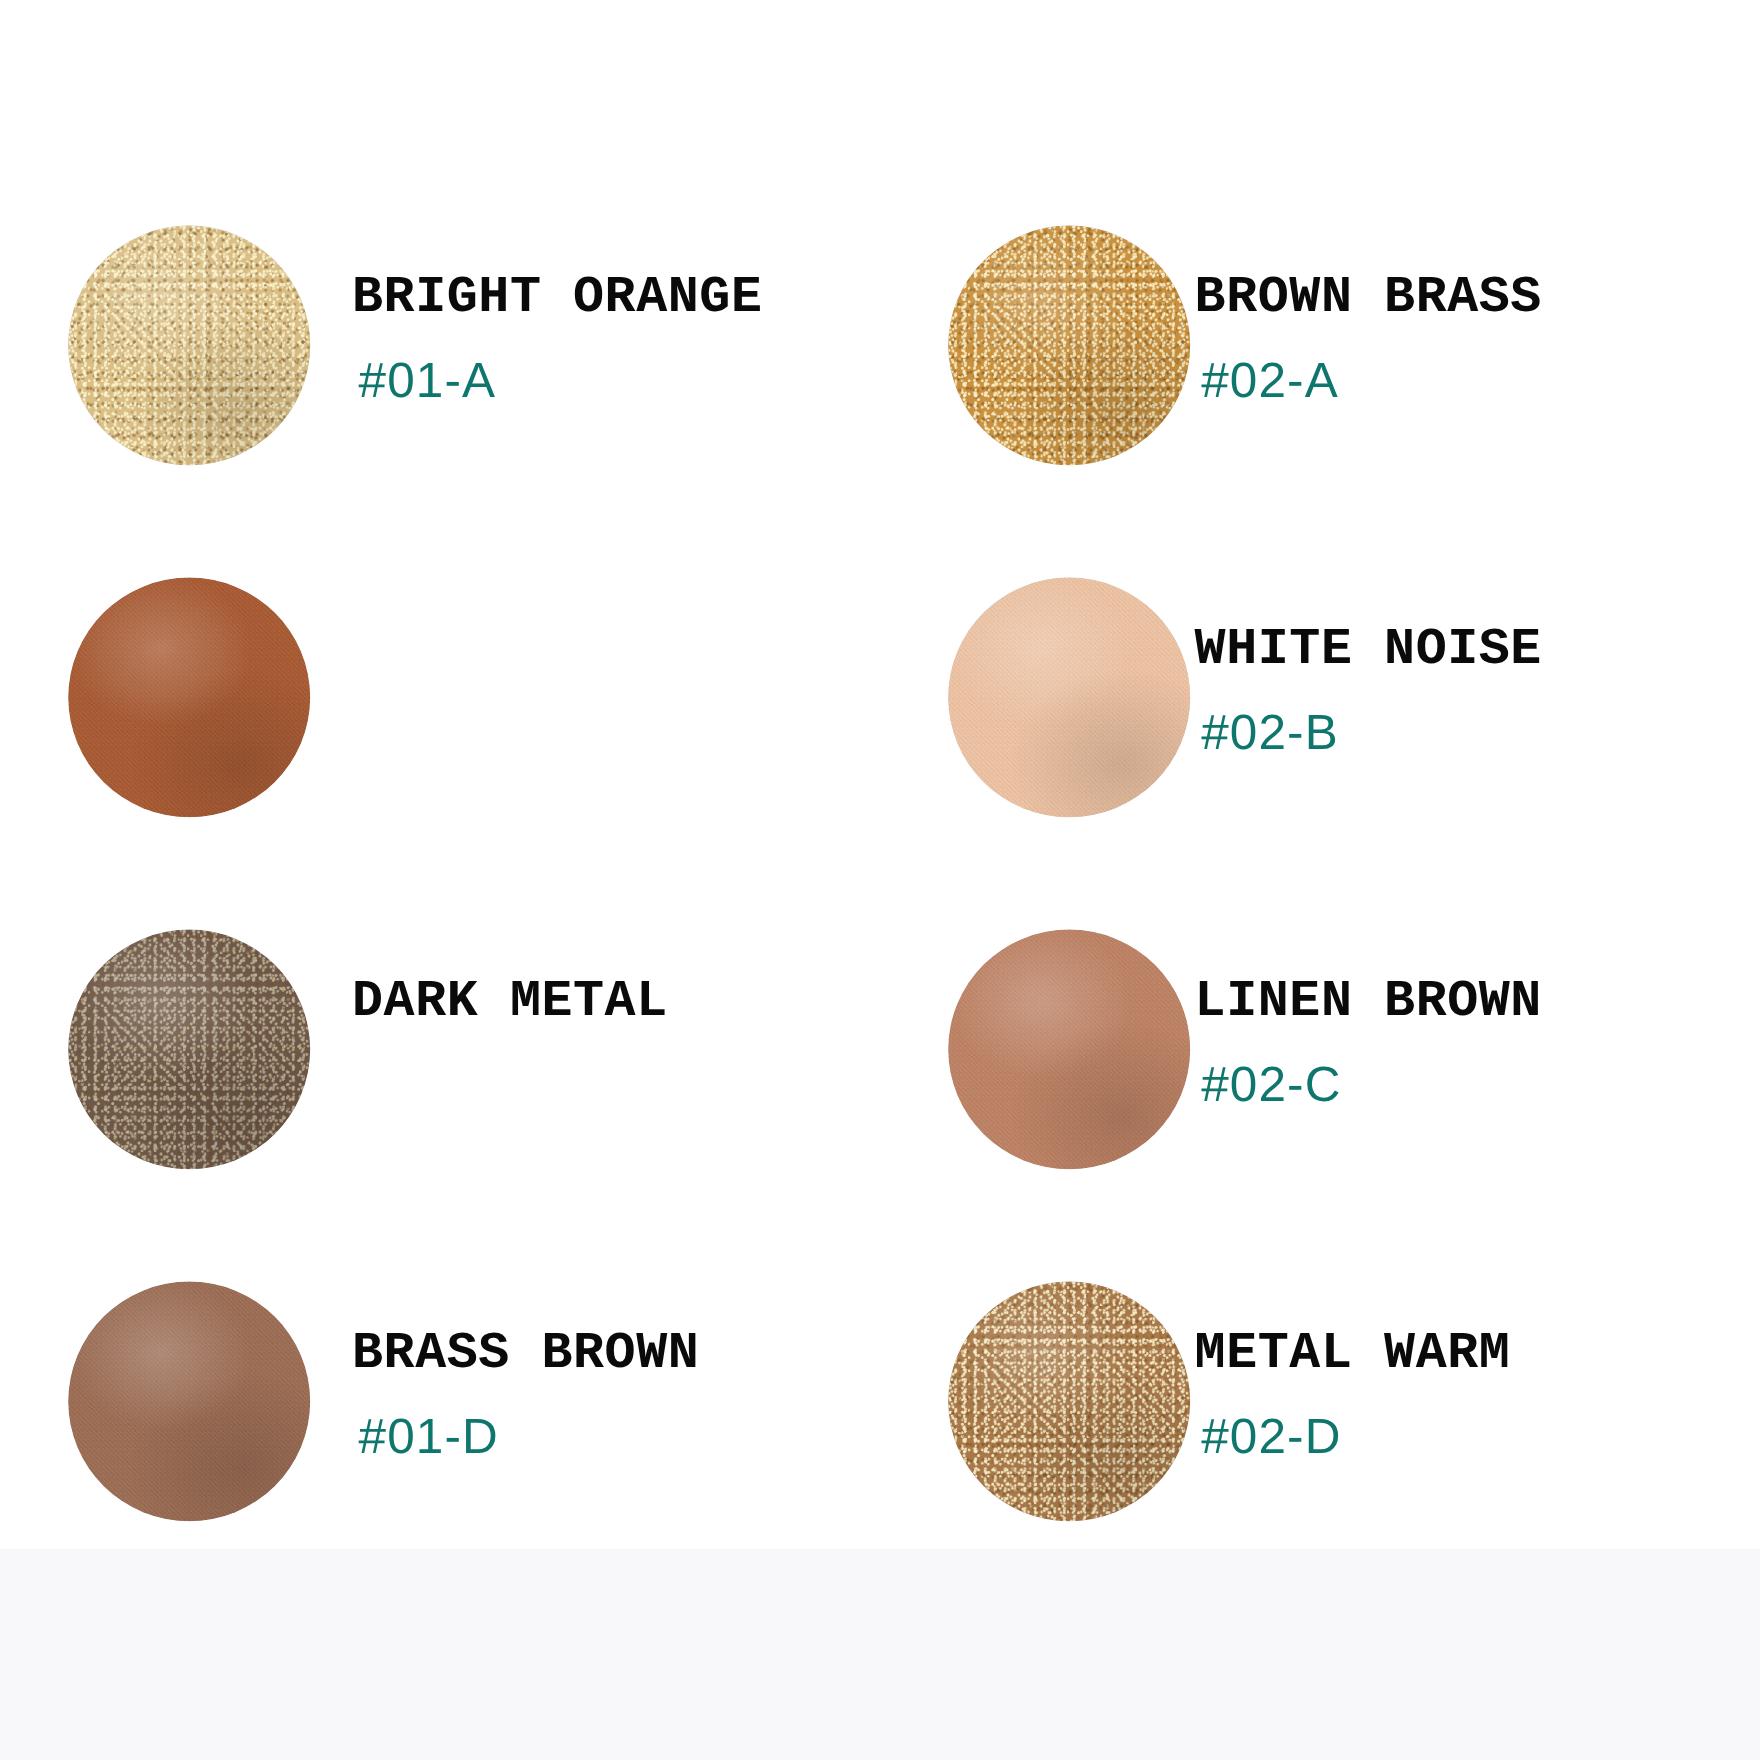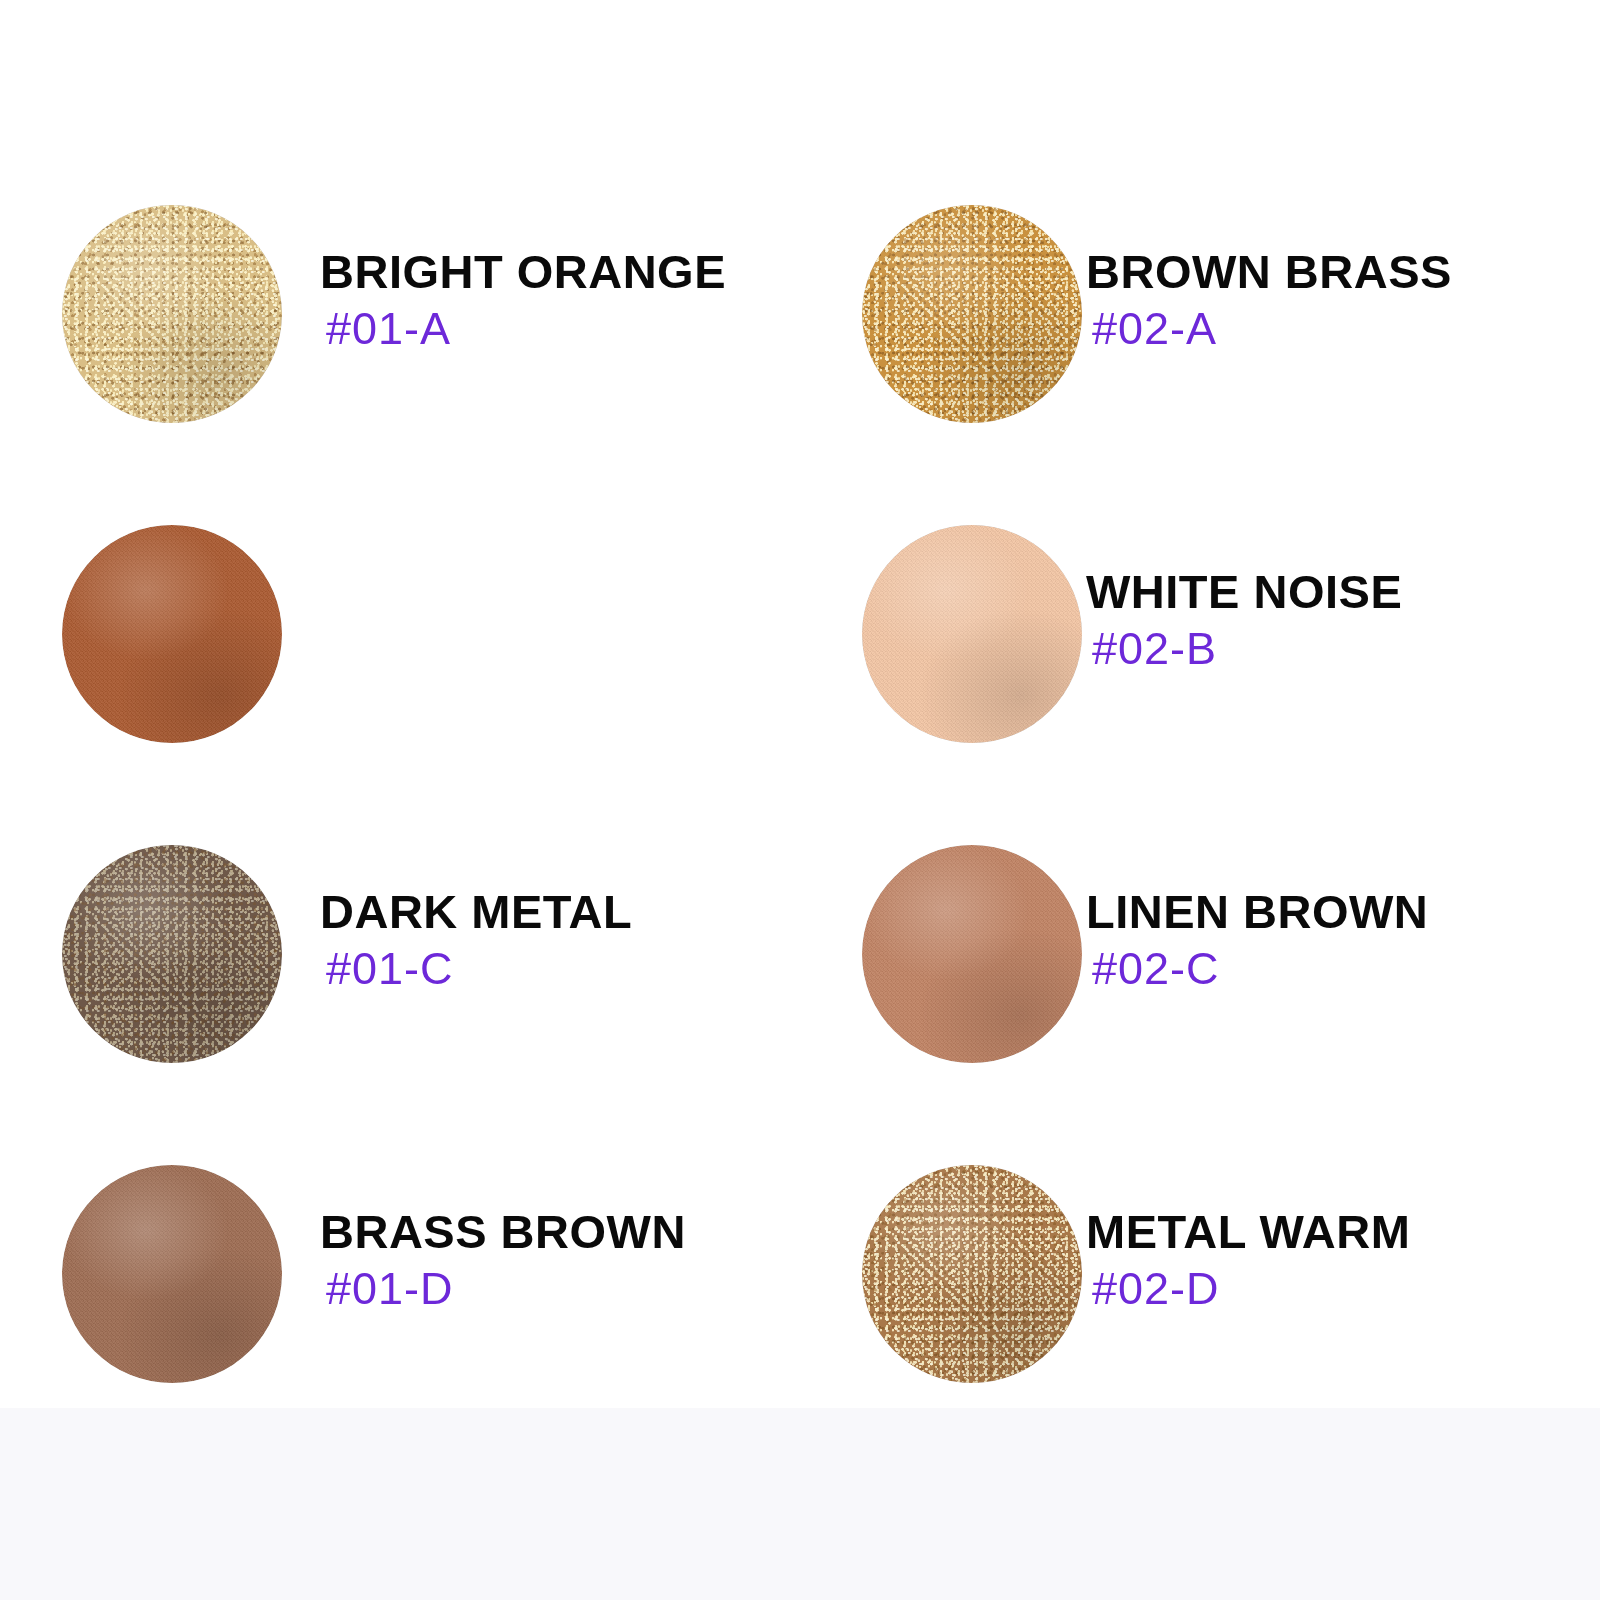--- a/index.html
+++ b/index.html
@@ -142,37 +142,37 @@
     position: absolute;
     left: 320px;
     top: 58px;
     width: 440px;
   }
   .swatch-cell.col-right .swatch-label {
     left: 286px;
   }
 
   .swatch-name {
-    font-family: Liberation Sans, sans-serif;
+    font-family: Liberation Mono, monospace;
     font-size: 47px;
     font-weight: bold;
     letter-spacing: 0.5px;
     color: #0a0a0a;
     line-height: 1.0;
     white-space: nowrap;
   }
 
   .swatch-code {
     font-family: "Liberation Sans", sans-serif;
     font-size: 45px;
     font-weight: normal;
     letter-spacing: 1px;
-    color: #6d28d9;
+    color: #0f766e;
     line-height: 1.0;
-    margin-top: 11px;
+    margin-top: 28px;
     margin-left: 6px;
     white-space: nowrap;
   }
 </style>
 </head>
 <body>
 
 <div id="palette-sheet" style="background: rgb(255, 255, 255);">
 
   <div class="swatch-grid">
@@ -242,21 +242,20 @@
       <div class="swatch-cell col-left">
         <div class="swatch-disc-wrap">
           <div class="swatch-disc">
             <div class="disc-base" id="disc-4" style="background: rgb(110, 88, 73);"></div>
             <div class="disc-glitter subtle"></div>
             <div class="disc-sheen"></div>
           </div>
         </div>
         <div class="swatch-label">
           <div class="swatch-name">DARK METAL</div>
-          <div class="swatch-code">#01-C</div>
         </div>
       </div>
 
       <div class="swatch-cell col-right">
         <div class="swatch-disc-wrap">
           <div class="swatch-disc">
             <div class="disc-base" id="disc-5" style="background: rgb(192, 130, 99);"></div>
             <div class="disc-matte-texture"></div>
             <div class="disc-sheen"></div>
           </div>

